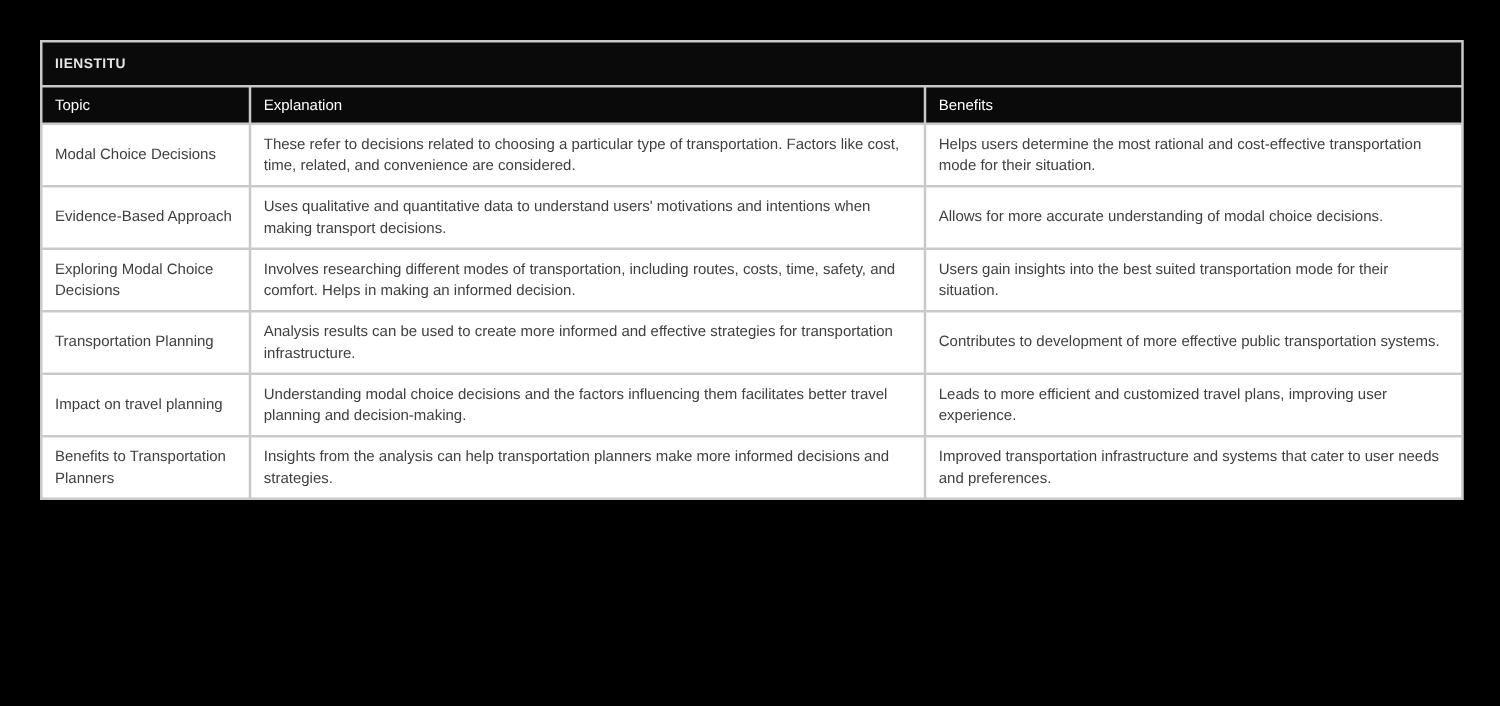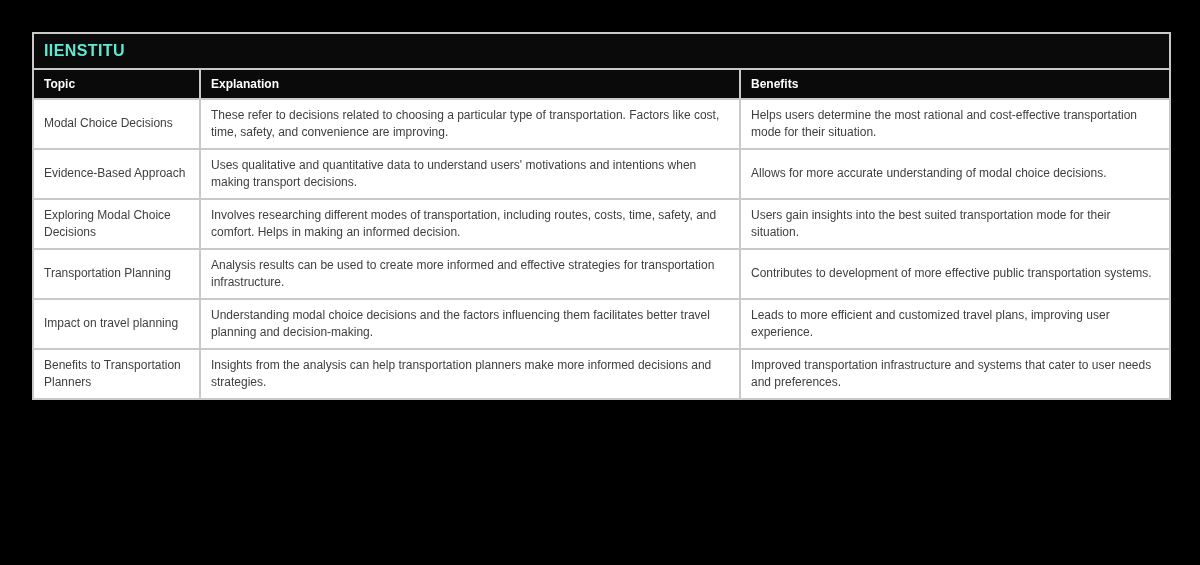--- a/index.html
+++ b/index.html
@@ -22,33 +22,33 @@
   }
   table.info-table {
     border-collapse: separate;
     border-spacing: 2px;
     background: #c9c9c9; 
     width: 1135px;
     table-layout: fixed;
   }
   td.brand-cell {
     background: #0a0a0a;
-    color: #5eead4;
-    font-size: 16px;
+    color: #e5e5e5;
+    font-size: 11px;
     font-weight: bold;
     letter-spacing: 0.4px;
     padding: 7px 10px;
     height: 20px;
     vertical-align: middle;
   }
   th.col-header {
     background: #0a0a0a;
     color: #ffffff;
     font-size: 12px;
-    font-weight: bold;
+    font-weight: normal;
     text-align: left;
     padding: 6px 10px;
     height: 16px;
     vertical-align: middle;
   }
   td.cell {
     background: #ffffff;
     color: #3f3f3f;
     font-size: 12px;
     line-height: 1.42;
@@ -75,21 +75,21 @@
         </tr>
         <tr>
           <th class="col-header">Topic</th>
           <th class="col-header">Explanation</th>
           <th class="col-header">Benefits</th>
         </tr>
       </tbody>
       <tbody>
           <tr>
             <td class="cell">Modal Choice Decisions</td>
-            <td class="cell">These refer to decisions related to choosing a particular type of transportation. Factors like cost, time, safety, and convenience are improving.</td>
+            <td class="cell">These refer to decisions related to choosing a particular type of transportation. Factors like cost, time, related, and convenience are considered.</td>
             <td class="cell">Helps users determine the most rational and cost-effective transportation mode for their situation.</td>
           </tr>
           <tr>
             <td class="cell">Evidence-Based Approach</td>
             <td class="cell">Uses qualitative and quantitative data to understand users' motivations and intentions when making transport decisions.</td>
             <td class="cell">Allows for more accurate understanding of modal choice decisions.</td>
           </tr>
           <tr>
             <td class="cell">Exploring Modal Choice Decisions</td>
             <td class="cell">Involves researching different modes of transportation, including routes, costs, time, safety, and comfort. Helps in making an informed decision.</td>

